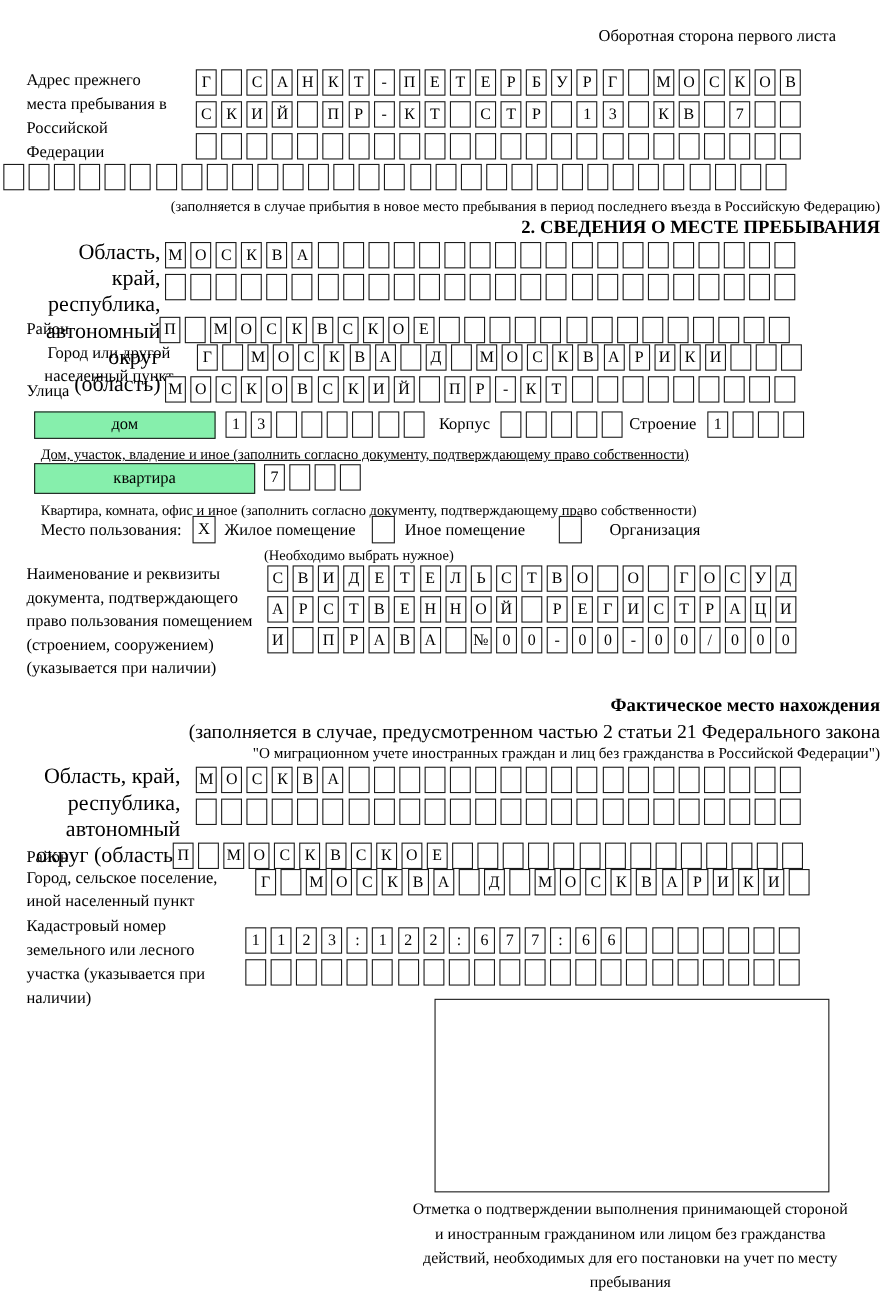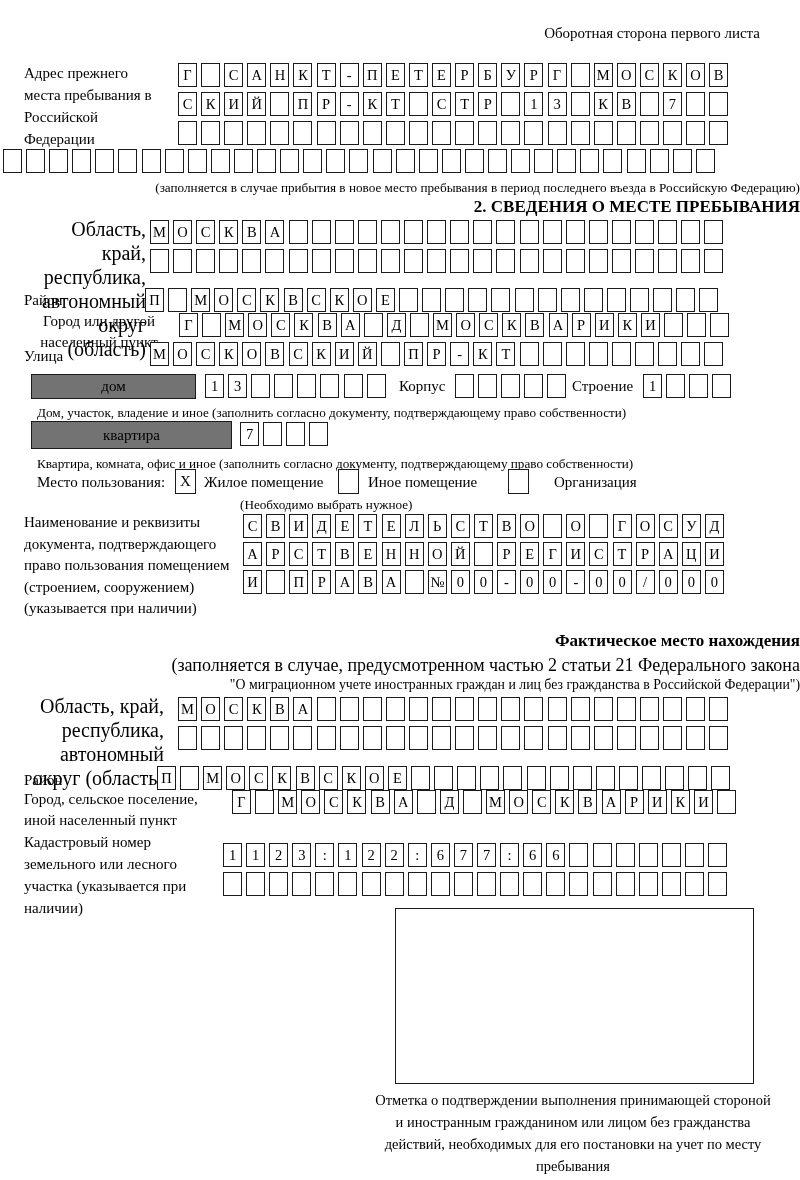--- a/index.html
+++ b/index.html
@@ -8,21 +8,21 @@
   .abs{position:absolute;}
   .lbl{font-size:15px;line-height:22px;}
   .lbl24{font-size:20px;line-height:24px;text-align:right;}
   .cap{font-size:13.2px;line-height:17px;}
   .hd{font-size:17px;font-weight:bold;}
   .center{left:0;width:800px;text-align:right;}
   .boxrow{position:absolute;display:flex;}
   .cb{flex:none;width:17px;height:22px;border:1.6px solid #1b1b1b;margin-right:4.1px;
       font-size:14.5px;line-height:22px;text-align:center;background:#fff;}
   .cb.big{width:19px;height:23px;font-size:15px;line-height:23px;}
-  .wbox{position:absolute;border:1.6px solid #1b1b1b;background:#737373;
+  .wbox{position:absolute;border:1.6px solid #1b1b1b;background:#86efac;
         font-size:15px;text-align:center;}
   .stamp{position:absolute;border:1.9px solid #1b1b1b;background:#fff;}
 </style>
 </head>
 <body>
 
 <div class="page">
 
   <div class="abs lbl" style="top:62px;left:24px;width:140px;">Адрес прежнего места пребывания в Российской Федерации</div>
 
@@ -303,21 +303,21 @@
       <span class="cb"></span>
       <span class="cb"></span>
     </div>
   <div class="abs lbl" style="top:375px;left:572px;">Строение</div>
   <div class="boxrow" style="top:374px;left:643px;">
       <span class="cb">1</span>
       <span class="cb"></span>
       <span class="cb"></span>
       <span class="cb"></span>
     </div>
-  <div class="abs cap" style="top:404px;left:37px;">Дом, участок, владение и иное (заполнить согласно документу, подтверждающему право собственности)</div>
+  <div class="abs cap" style="top:404px;left:37px;text-decoration:underline;">Дом, участок, владение и иное (заполнить согласно документу, подтверждающему право собственности)</div>
 
   <div class="wbox" style="top:421px;left:31px;width:199px;height:26px;line-height:26px;">квартира</div>
   <div class="boxrow" style="top:422px;left:240px;">
       <span class="cb">7</span>
       <span class="cb"></span>
       <span class="cb"></span>
       <span class="cb"></span>
     </div>
   <div class="abs cap" style="top:455px;left:37px;">Квартира, комната, офис и иное (заполнить согласно документу, подтверждающему право собственности)</div>
 

